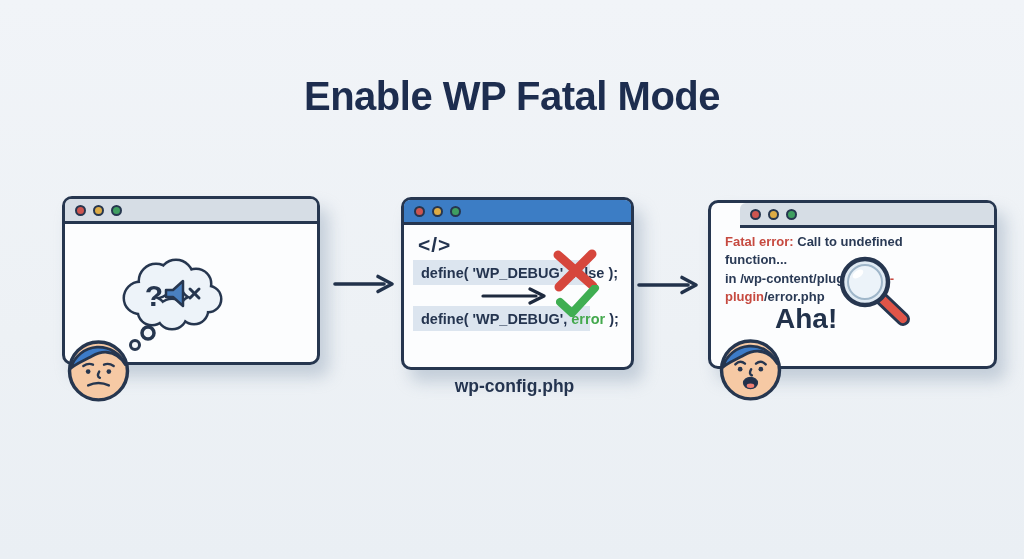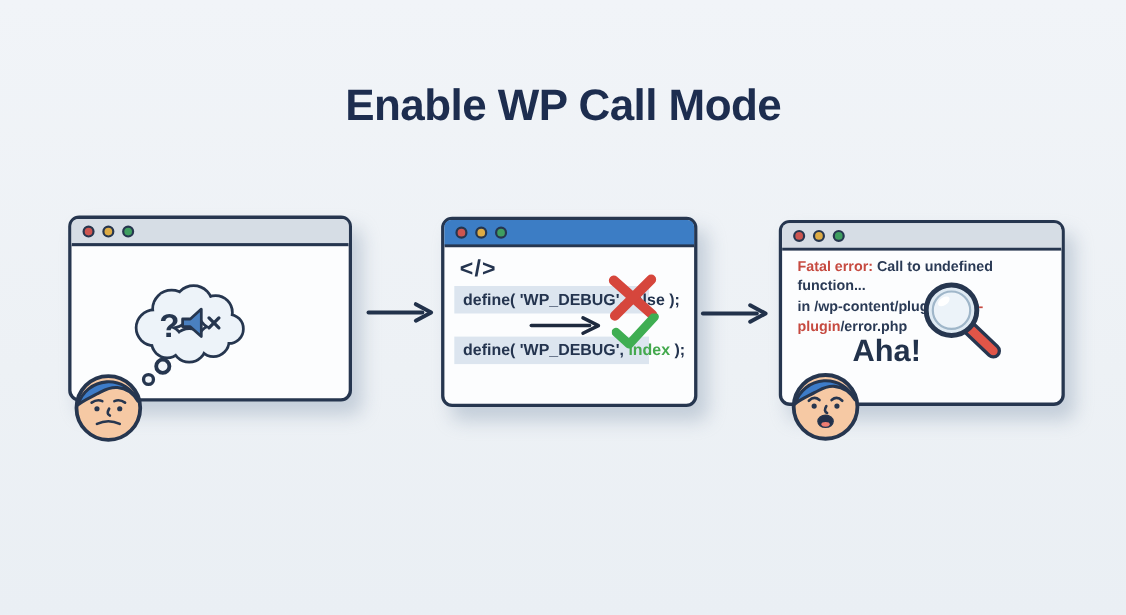--- a/index.html
+++ b/index.html
@@ -22,21 +22,21 @@
   
   .window{
     position:absolute;
     background:#fcfdfe;
     border:3px solid #26364f;
     border-radius:10px;
     box-shadow:9px 12px 16px rgba(147,163,184,.45);
   }
   .win1{left:62px;top:196px;width:252px;height:163px;}
   .win2{left:401px;top:197px;width:227px;height:167px;}
-  .win3{left:708px;top:200px;width:254px;height:163px;}
+  .win3{left:708px;top:200px;width:254px;height:163px;padding-left:29px;}
   .titlebar{
     height:22px;
     border-bottom:3px solid #26364f;
     border-radius:6px 6px 0 0;
     display:flex;align-items:center;gap:7px;
     padding-left:10px;
   }
   .titlebar.gray{background:#d6dde5;}
   .titlebar.blue{background:#3c7dc5;}
   .dot{
@@ -78,21 +78,21 @@
     position:absolute;left:64px;top:100px;
     font-size:28px;font-weight:700;color:#22324b;
   }
   svg{display:block;}
 </style>
 </head>
 <body>
 
 <div class="scene">
 
-  <h1 class="title">Enable WP Call Mode</h1>
+  <h1 class="title">Enable WP Fatal Mode</h1>
 
   <div class="window win1">
     <div class="titlebar gray">
       <span class="dot red"></span>
       <span class="dot yellow"></span>
       <span class="dot green"></span>
     </div>
   </div>
 
   <svg class="overlay" style="left:110px;top:254px;" width="118" height="100" viewBox="0 0 118 100">
@@ -158,34 +158,35 @@
 
     <div class="code-line line1"><span>define( 'WP_DEBUG', </span><span class="val-false">false</span><span> );</span></div>
 
     <svg class="overlay" style="left:76px;top:87px;" width="68" height="18" viewBox="0 0 68 18">
       <g stroke="#1e2a3e" stroke-width="3.2" fill="none" stroke-linecap="round" stroke-linejoin="round">
         <line x1="3" y1="9" x2="56" y2="9"></line>
         <polyline points="50,2 64,9 50,16"></polyline>
       </g>
     </svg>
 
-    <div class="code-line line2"><span>define( 'WP_DEBUG', </span><span class="val-true">index</span><span> );</span></div>
+    <div class="code-line line2"><span>define( 'WP_DEBUG', </span><span class="val-true">error</span><span> );</span></div>
 
     <svg class="overlay" style="left:146px;top:48px;" width="50" height="44" viewBox="0 0 50 44">
       <g stroke="#d6463c" stroke-width="9" stroke-linecap="round">
         <line x1="8" y1="7" x2="43" y2="38"></line>
         <line x1="42" y1="6" x2="9" y2="39"></line>
       </g>
     </svg>
 
     <svg class="overlay" style="left:152px;top:85px;" width="44" height="32" viewBox="0 0 44 32">
       <polyline points="4,17 16,28 39,3" fill="none" stroke="#3fae52" stroke-width="8" stroke-linecap="round" stroke-linejoin="round"></polyline>
     </svg>
   </div>
 
+  <div class="caption">wp-config.php</div>
 
   <svg class="overlay" style="left:636px;top:275px;" width="64" height="20" viewBox="0 0 64 20">
     <g stroke="#22324b" stroke-width="3.6" fill="none" stroke-linecap="round" stroke-linejoin="round">
       <line x1="3" y1="10" x2="52" y2="10"></line>
       <polyline points="46,2.5 60,10 46,17.5"></polyline>
     </g>
   </svg>
 
   <div class="window win3">
     <div class="titlebar gray">

